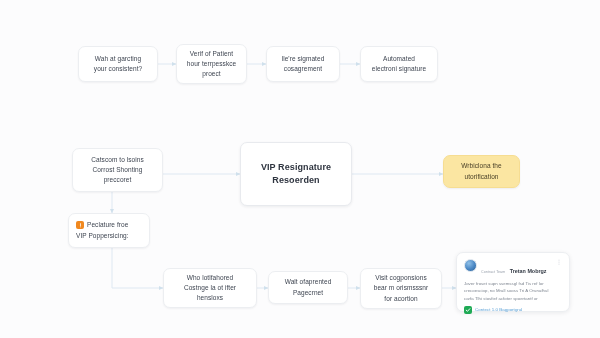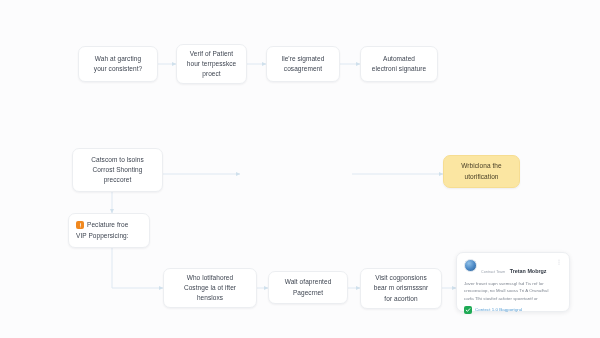--- a/index.html
+++ b/index.html
@@ -226,20 +226,24 @@
     <span class="line">Automated</span>
     <span class="line">electroni signature</span>
   </div>
 
   <div class="node" style="left:72px; top:148px; width:91px; height:44px;">
     <span class="line">Catscom to lsoins</span>
     <span class="line">Corrost Shonting</span>
     <span class="line">preccoret</span>
   </div>
 
+  <div class="node primary" style="left:240px; top:142px; width:112px; height:64px;">
+    <span class="line">VIP Resignature</span>
+    <span class="line">Resoerden</span>
+  </div>
 
   <div class="node highlight" style="left:443px; top:155px; width:77px; height:33px;">
     <span class="line">Wrbiclona the</span>
     <span class="line">utorification</span>
   </div>
 
   <div class="node badged" style="left:68px; top:213px; width:82px; height:35px;">
     <div class="row1">
       <span class="badge-icon">
         <svg width="5" height="5" viewBox="0 0 10 10">

